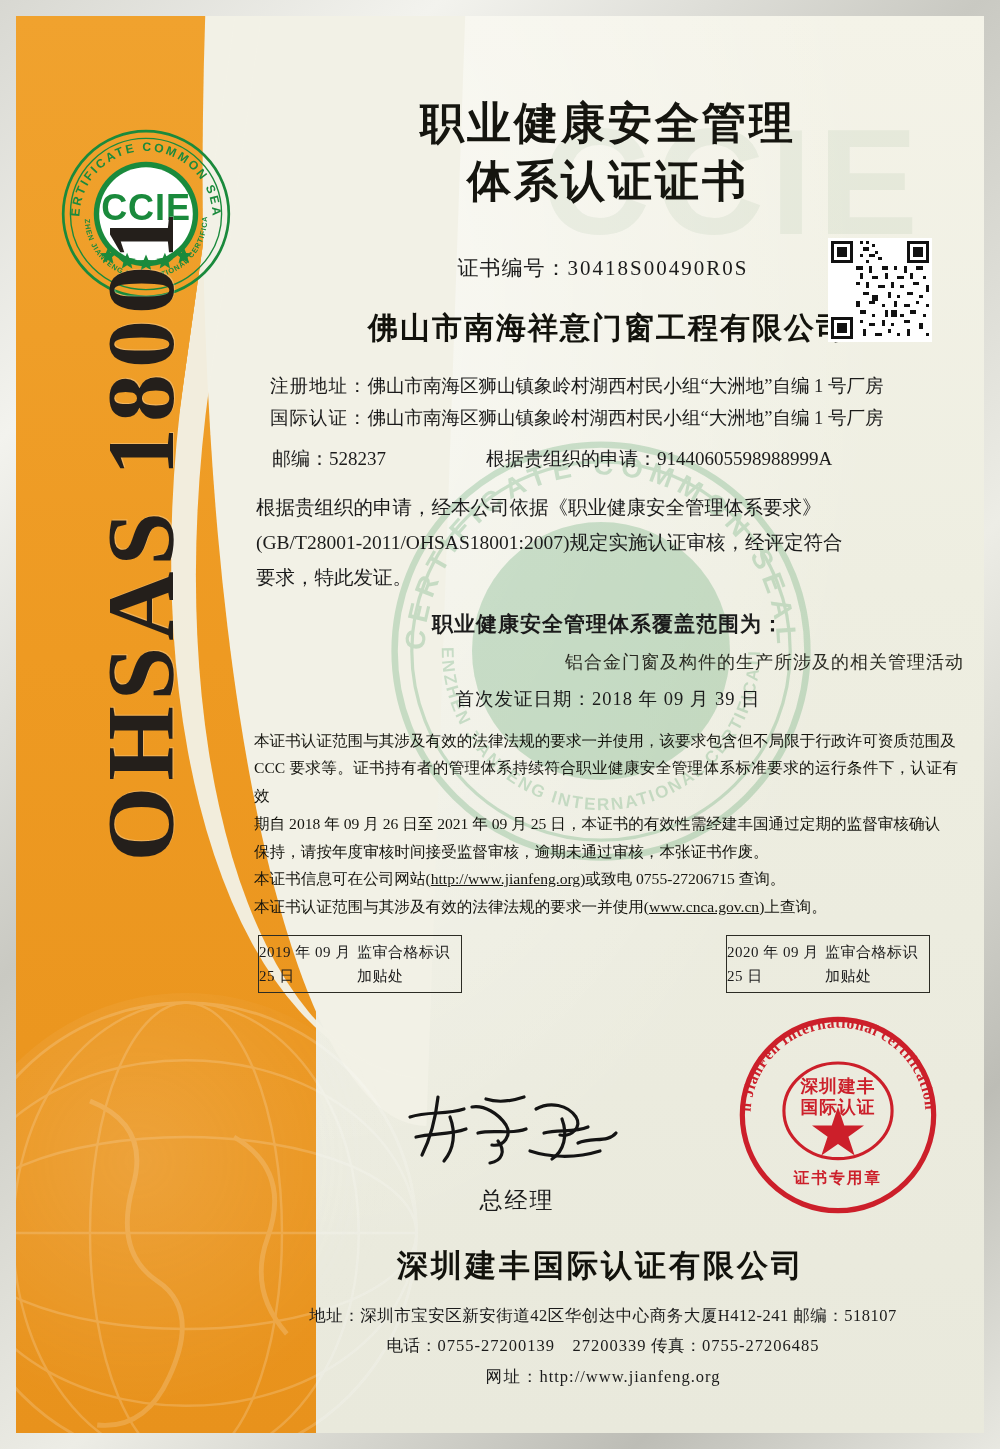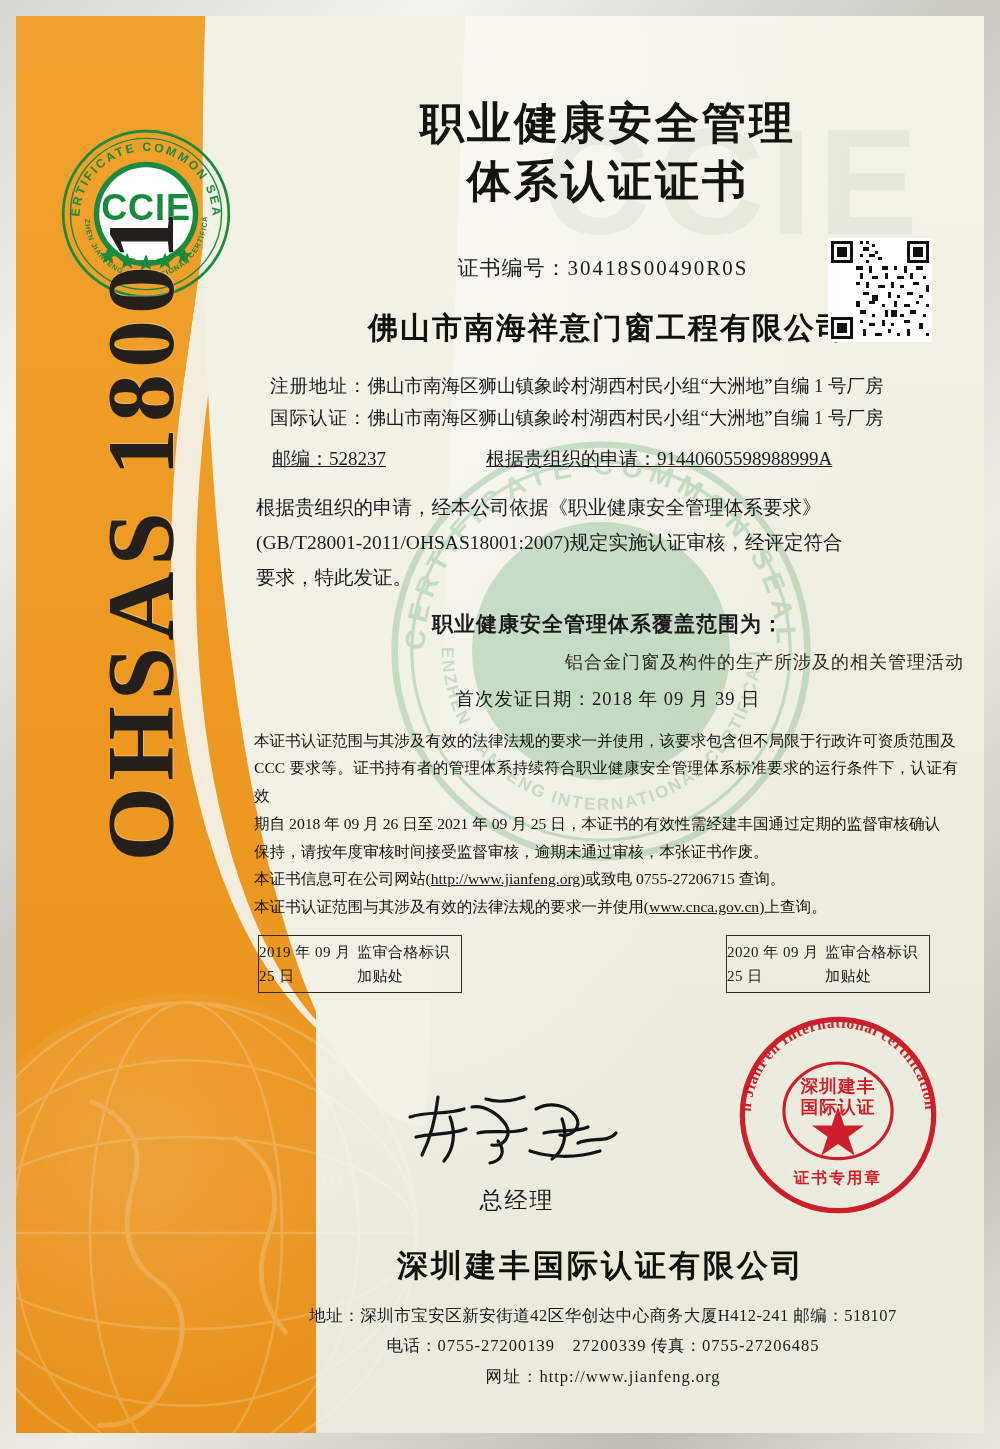--- a/index.html
+++ b/index.html
@@ -188,21 +188,20 @@
     line-height: 1.72;
   }
   .addr-row { white-space: nowrap; }
   .addr-row .k { letter-spacing: 1px; }
   .pc-row {
     display:flex;
     gap: 58px;
     margin-top: 8px;
     font-size: 19px;
     padding-left: 2px;
-    text-decoration: underline;
   }
   .pc-row .seg2 { margin-left: 42px; }
 
   .statement {
     margin-top: 16px;
     padding-left: 4px;
     font-size: 19.5px;
     line-height: 1.78;
     text-align: justify;
   }

